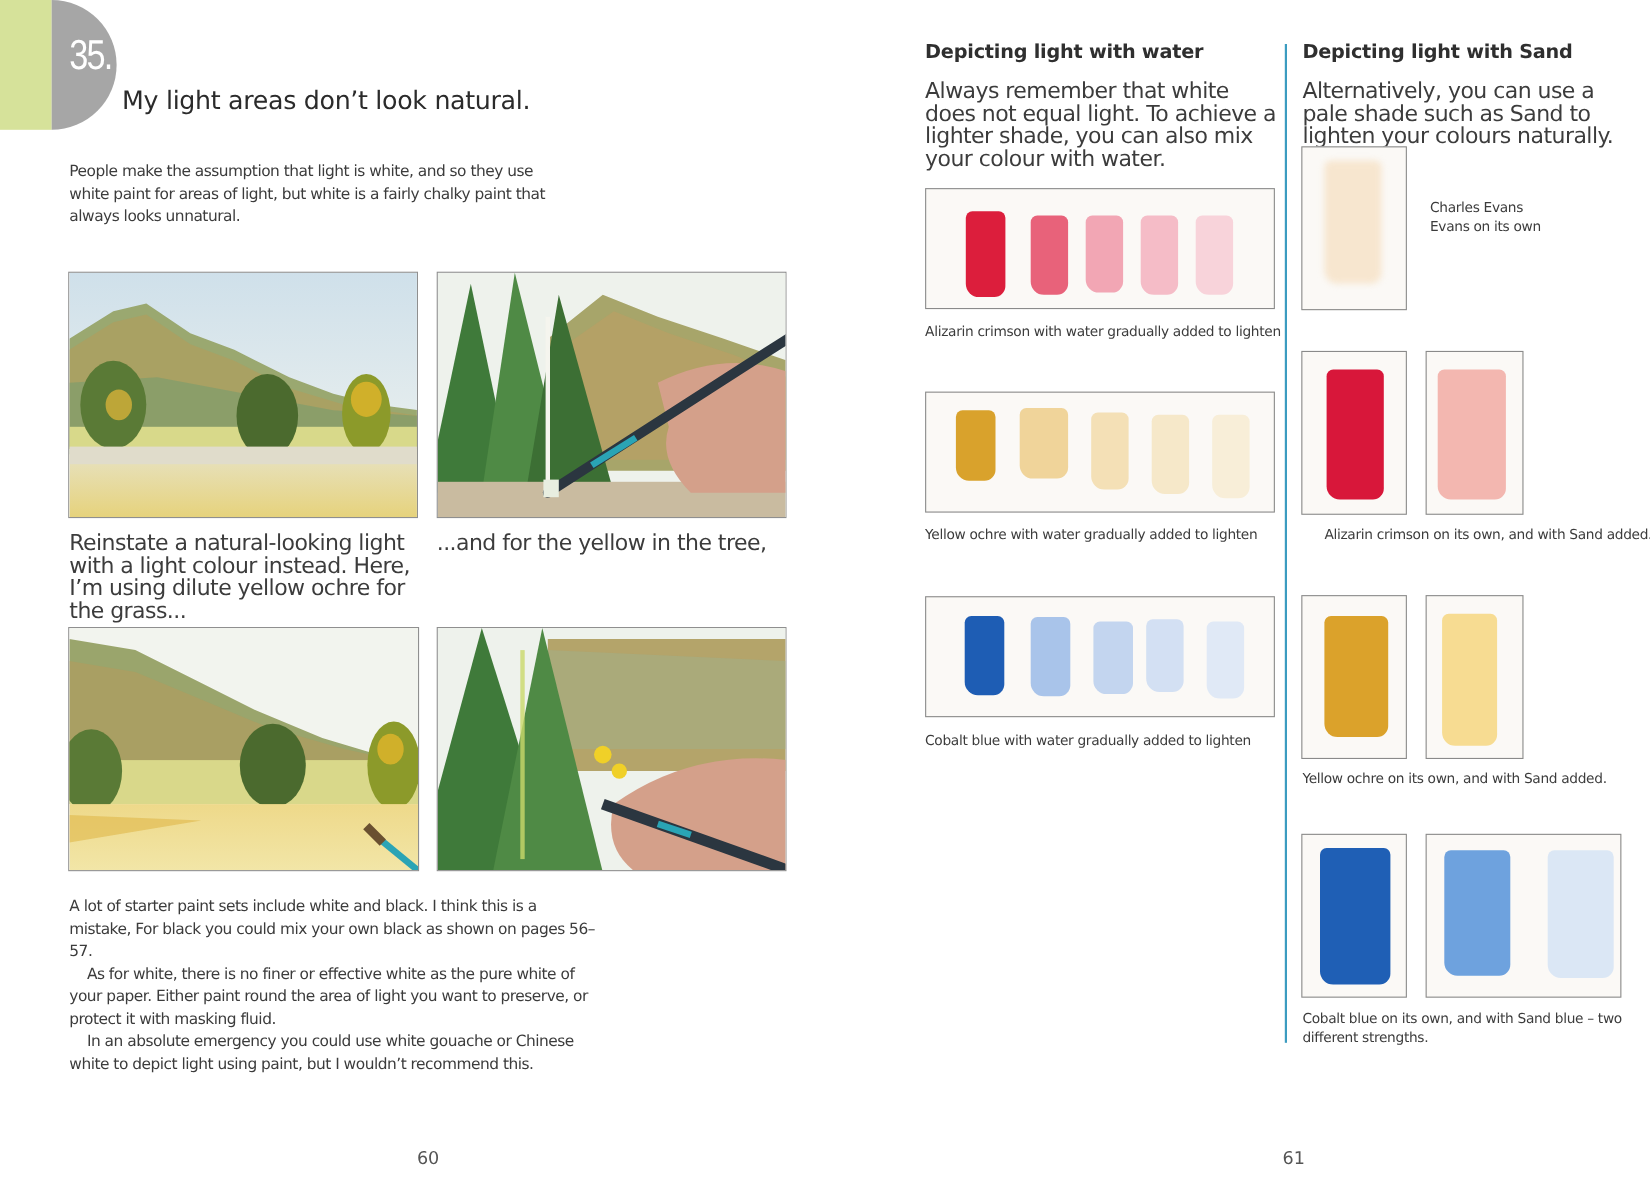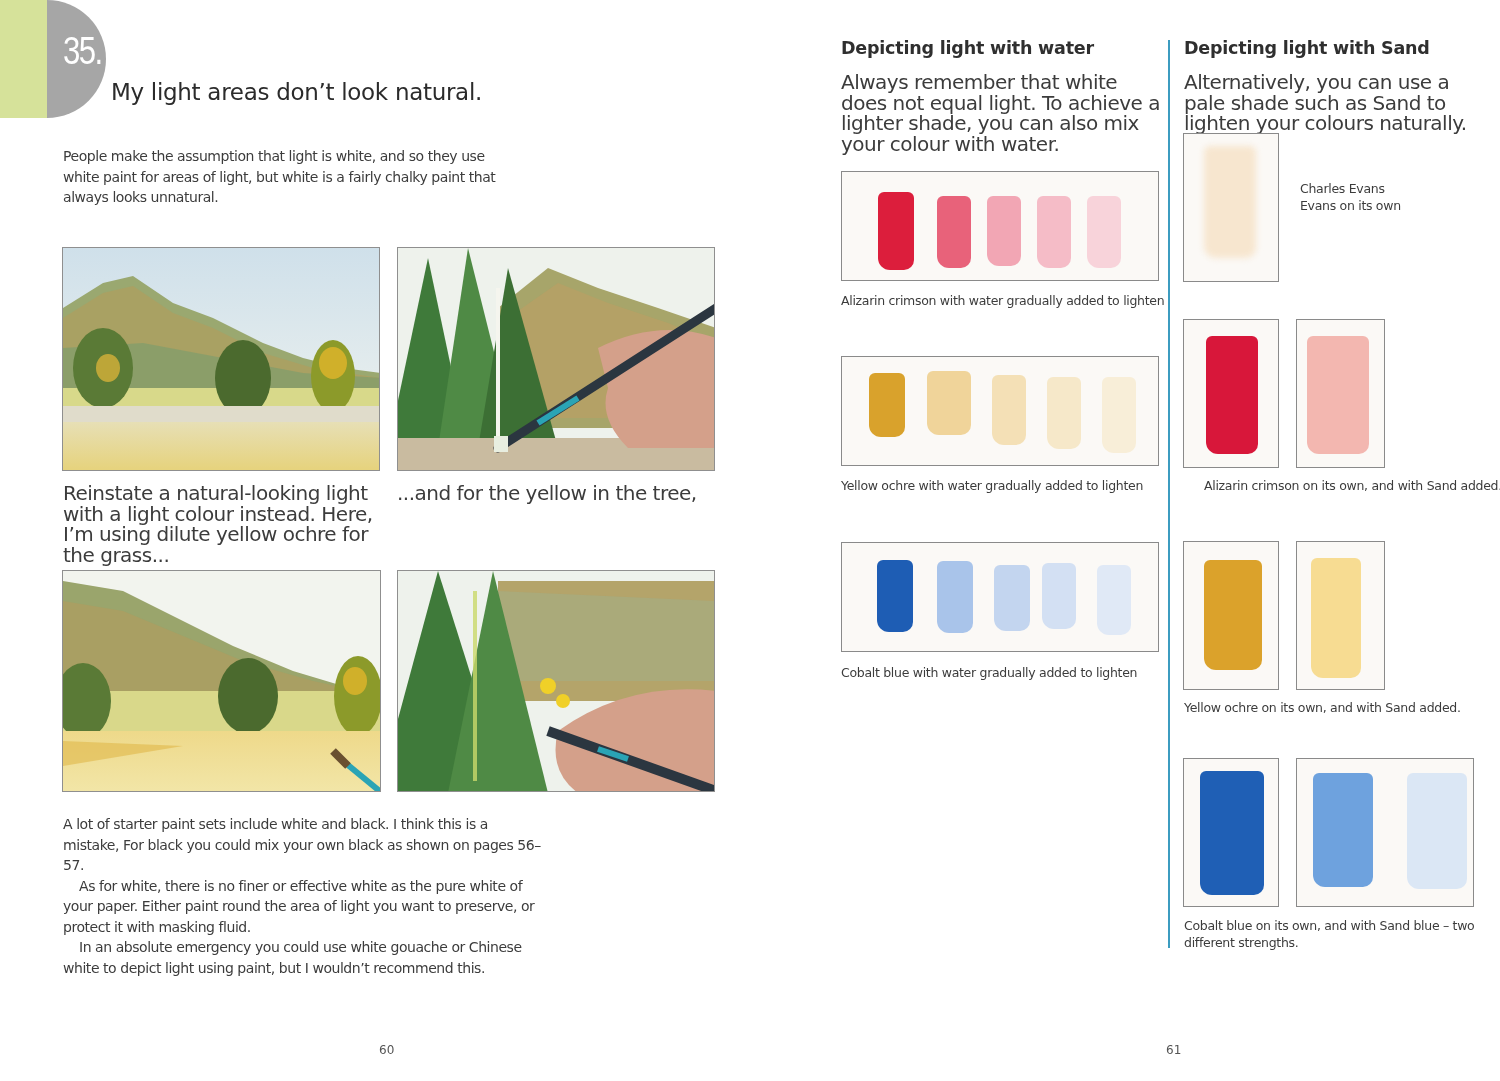--- a/index.html
+++ b/index.html
@@ -21,21 +21,21 @@
   .caption { font-family: "DejaVu Sans", sans-serif; font-size: 20px; line-height: 20.5px; color: #3c3c3c; letter-spacing: -0.5px; }
   .small-caption { font-family: "DejaVu Sans", sans-serif; font-size: 12.5px; line-height: 17px; color: #3c3c3c; letter-spacing: -0.3px; }
 
   .section-heading { font-family: "DejaVu Sans", sans-serif; font-weight: bold; font-size: 17.5px; color: #2f2f2f; letter-spacing: -0.2px; }
 
   .divider { left: 1168px; top: 40px; width: 2px; height: 908px; background: #3c9cc0; }
 
   .swatch-box { border: 1px solid #8a8a8a; background: #fbf9f6; overflow: hidden; }
   .stroke { position: absolute; border-radius: 6px 6px 10px 12px; filter: blur(0.6px); }
 
-  .page-num { font-family: "DejaVu Sans", sans-serif; font-size: 12px; color: #555; }
+  .page-num { font-family: "DejaVu Sans", sans-serif; font-size: 16px; color: #555; }
 </style>
 </head>
 <body>
 
 <div class="abs green-tab"></div>
 <div class="abs grey-half"></div>
 <div class="abs tip-num">35.</div>
 <div class="abs tip-title">My light areas don’t look natural.</div>
 
 <div class="abs body-text" style="left:63px; top:146px; width:440px;">People make the assumption that light is white, and so they use white paint for areas of light, but white is a fairly chalky paint that always looks unnatural.</div>

